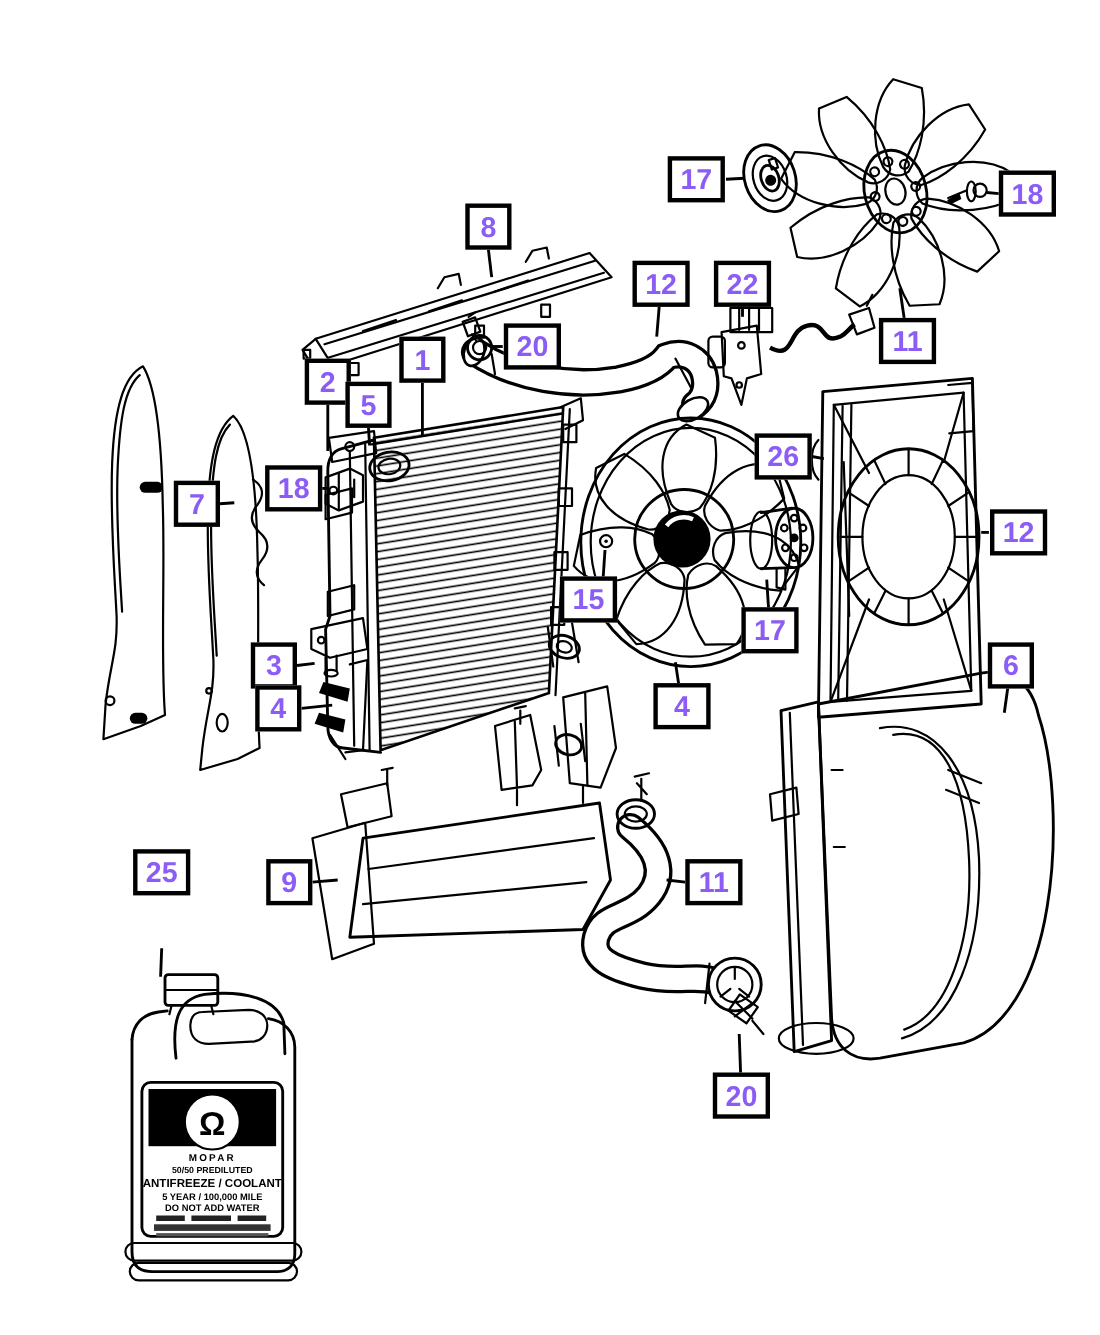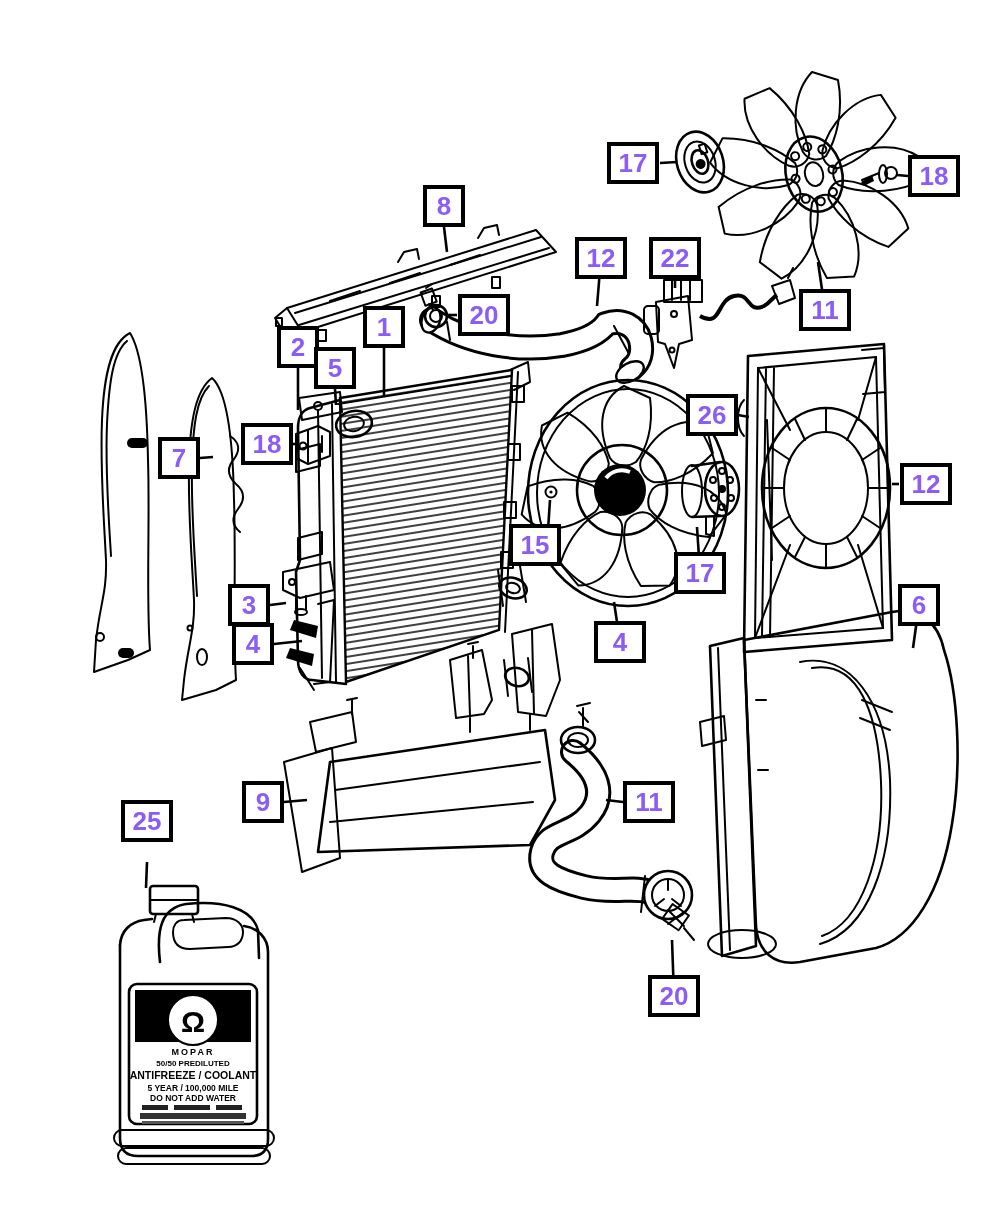--- a/index.html
+++ b/index.html
@@ -405,16 +405,16 @@
     </div>
   <div class="callout d2" style="left:648px;top:975px">
       <span>20</span>
     </div>
   <div class="callout d2" style="left:686px;top:394px">
       <span>26</span>
     </div>
   <div class="callout d2" style="left:649px;top:237px">
       <span>22</span>
     </div>
-  <div class="callout d2" style="left:121px;top:800px">
+  <div class="callout d2" style="left:121px;top:772px">
       <span>25</span>
     </div>
 </div>
 
 </body></html>

